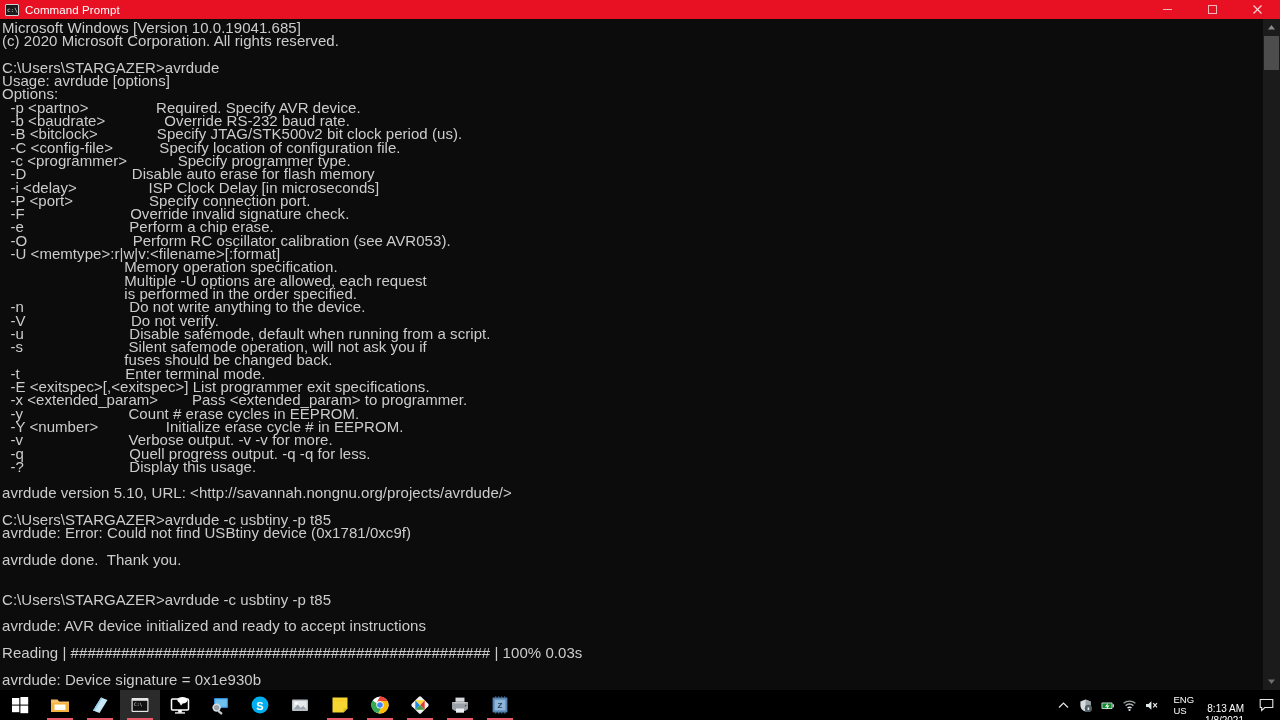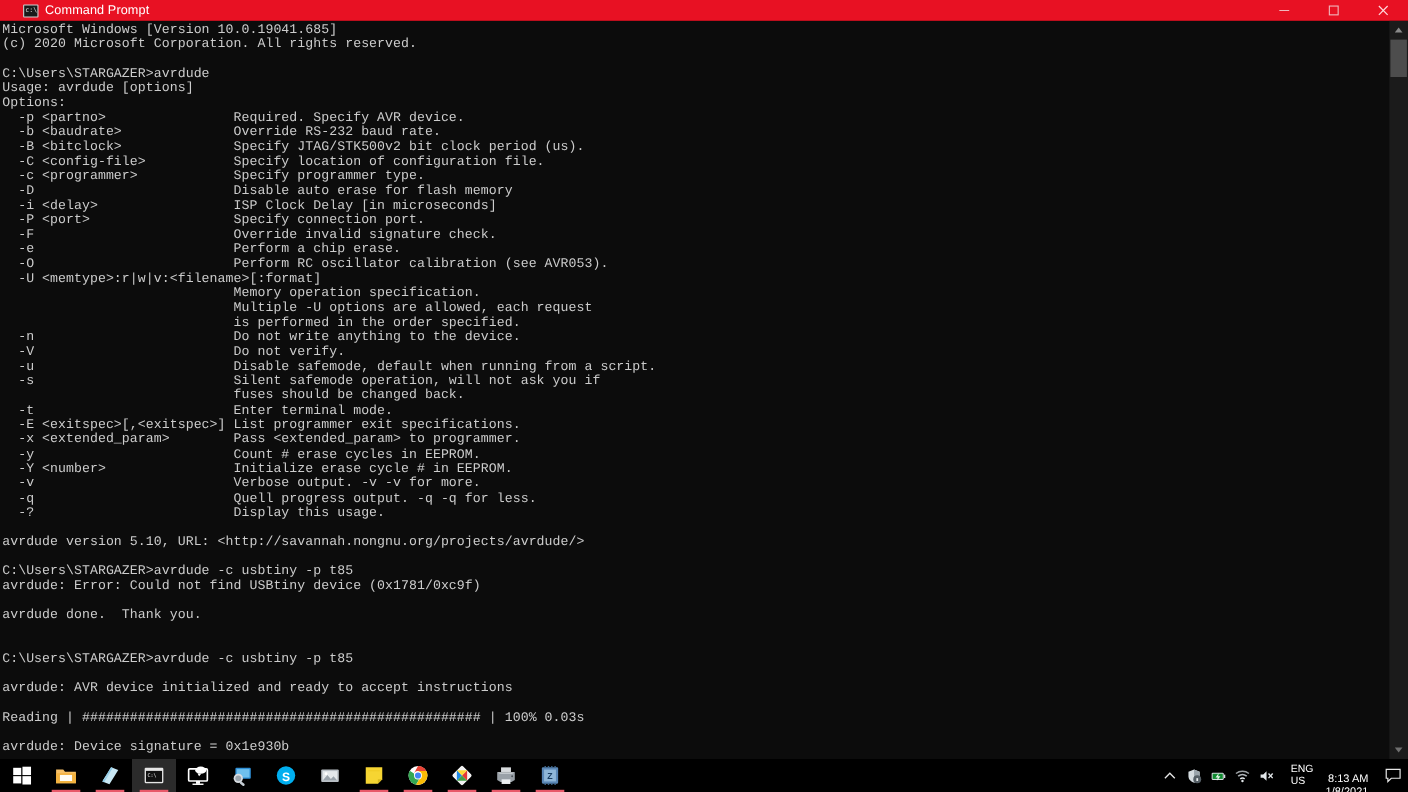--- a/index.html
+++ b/index.html
@@ -7,21 +7,21 @@
     width:1280px; height:720px; overflow:hidden;
     background:#000;
     font-family:"DejaVu Sans Mono", monospace;
   }
   #app { position:relative; width:1280px; height:720px; background:#000; }
 
   
   .titlebar {
     position:absolute; top:0; left:0; width:1280px; height:19px;
     background:#e81123;
-    display:flex; align-items:center;padding-left:16px;
+    display:flex; align-items:center;
   }
   .tb-icon {
     width:14px; height:12px; margin-left:5px; margin-right:6px;
     background:#1a1a1a; border:1px solid #cfcfcf; border-radius:1px;
     position:relative; flex:none;
   }
   .tb-icon::after {
     content:"c:\\"; position:absolute; left:1px; top:-1px;
     font-family:"DejaVu Sans Mono", monospace; font-size:6px;
     color:#dcdcdc; line-height:12px;
@@ -40,22 +40,22 @@
 
   
   .console {
     position:absolute; top:19px; left:0; width:1280px; height:671px;
     background:#0c0c0c;
     overflow:hidden;
   }
   .term {
     position:absolute; top:0; left:0;
     padding:2px 0 0 2px;
-    font-family:Liberation Mono, monospace;
-    font-size:12px;
+    font-family:Liberation Sans, sans-serif;
+    font-size:15px;
     line-height:13.3px;
     color:#cccccc;
     white-space:pre;
     letter-spacing:0.05px;
   }
 
   
   .scrollbar {
     position:absolute; top:19px; right:0; width:17px; height:671px;
     background:#1b1b1b;

